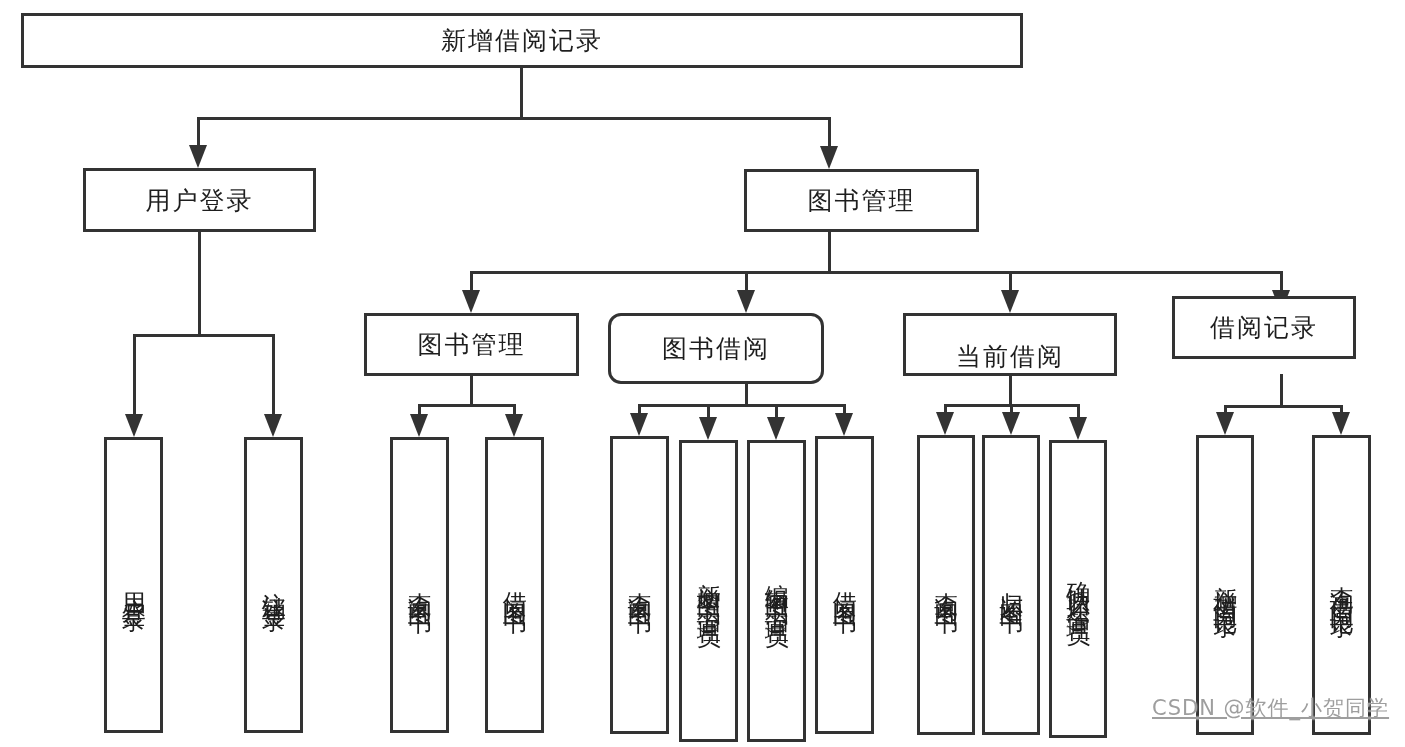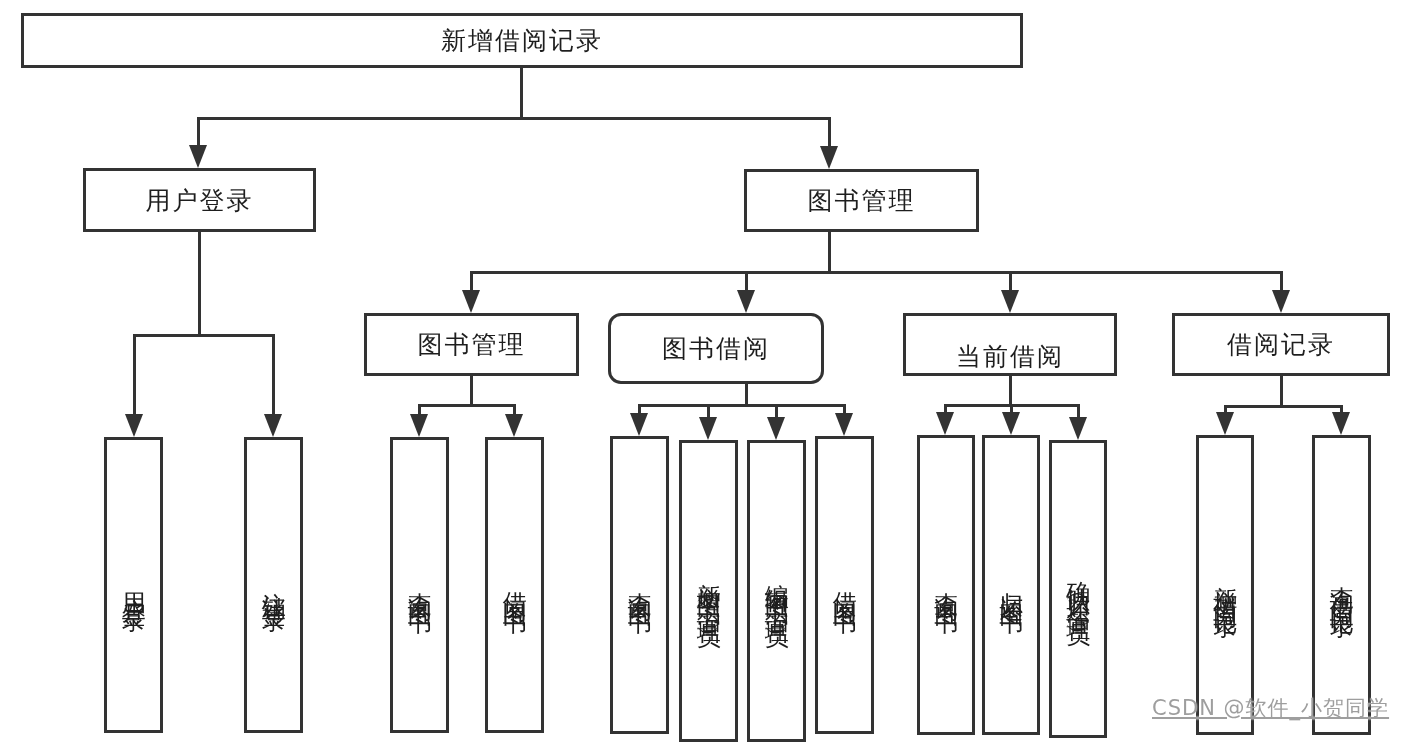--- a/index.html
+++ b/index.html
@@ -111,21 +111,21 @@
 
   <div class="box" style="left:364px;top:313px;width:215px;height:63px;">
     <span class="hl">图书管理</span>
   </div>
   <div class="box" style="left:608px;top:313px;width:216px;height:71px;border-radius:13px;">
     <span class="hl">图书借阅</span>
   </div>
   <div class="box" style="left:903px;top:313px;width:214px;height:63px;align-items:flex-end;">
     <span class="hl">当前借阅</span>
   </div>
-  <div class="box" style="left:1172px;top:313px;width:218px;height:63px;align-items:center;">
+  <div class="box" style="left:1172px;top:296px;width:184px;height:63px;align-items:center;">
     <span class="hl">借阅记录</span>
   </div>
 
   <div class="vbox" style="left:104px;top:437px;width:59px;height:296px;">
     <span class="vl">用户登录</span>
   </div>
   <div class="vbox" style="left:244px;top:437px;width:59px;height:296px;">
     <span class="vl">注销登录</span>
   </div>
 

